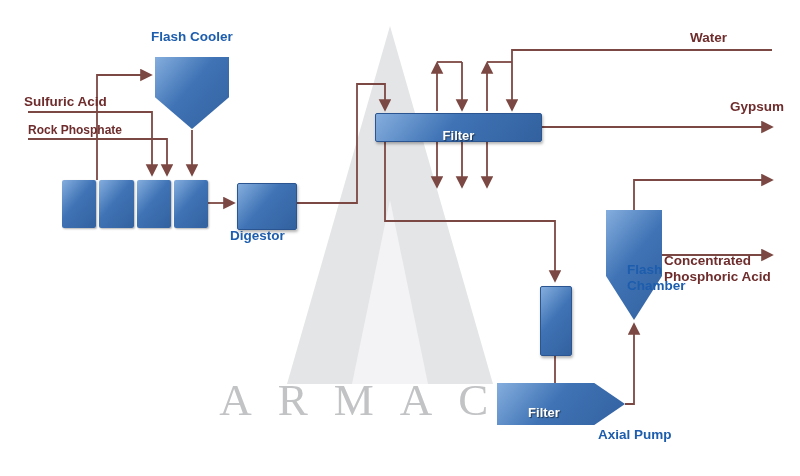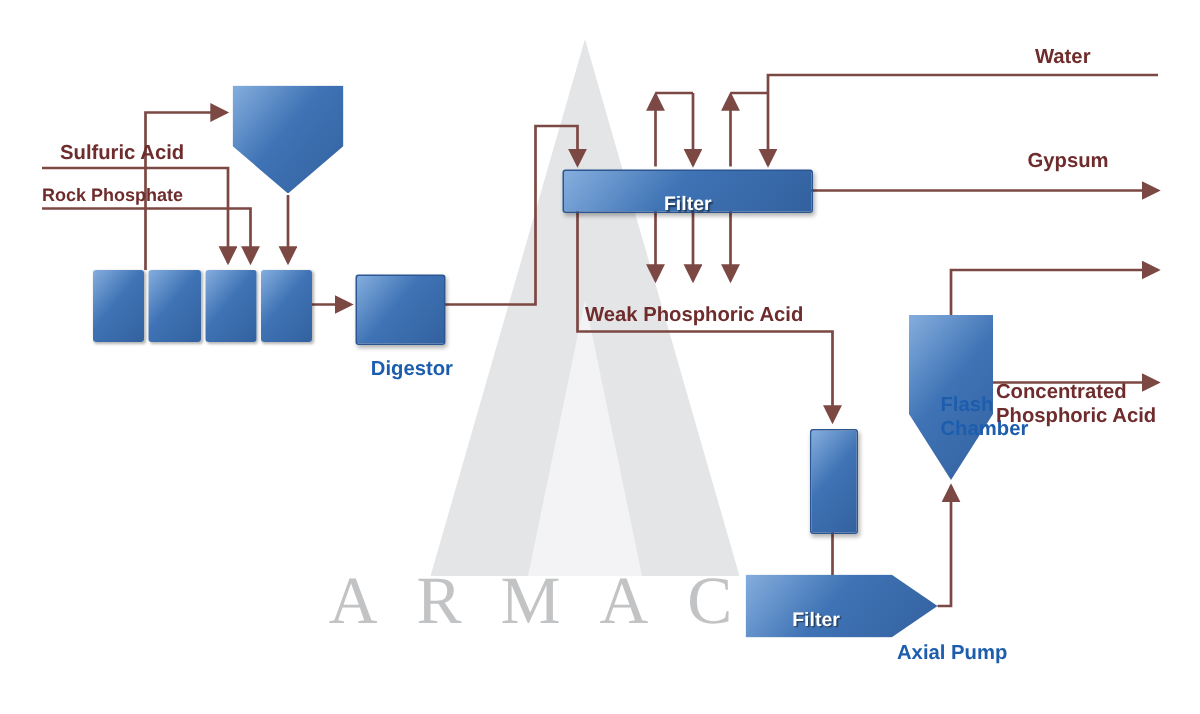--- a/index.html
+++ b/index.html
@@ -112,24 +112,24 @@
   </div>
 
   <div class="shape blue boxed hx"></div>
 
   <div class="shape blue flash-chamber"></div>
 
   <div class="shape blue filter-bottom">
     <span class="shape-text">Filter</span>
   </div>
 
-  <div class="lbl blue-t" style="left:230px; top:238px; width:72px; text-align:right;">Digestor</div>
+  <div class="lbl blue-t" style="left:138px; top:29px; width:108px; text-align:center;">Flash Cooler</div>
+  <div class="lbl blue-t" style="left:230px; top:228px; width:72px; text-align:left;">Digestor</div>
   <div class="lbl blue-t" style="left:627px; top:262px; width:72px;">Flash Chamber</div>
   <div class="lbl blue-t" style="left:598px; top:427px; width:100px;">Axial Pump</div>
 
-  <div class="lbl maroon" style="left:40px; top:94px;">Sulfuric Acid</div>
+  <div class="lbl maroon" style="left:24px; top:94px;">Sulfuric Acid</div>
   <div class="lbl maroon" style="left:28px; top:123px; font-size:12px;">Rock Phosphate</div>
   <div class="lbl maroon" style="left:690px; top:30px; width:85px; ">Water</div>
-  <div class="lbl maroon" style="left:685px; top:99px; width:85px; text-align:left;">Gypsum</div>
-  <div class="lbl maroon" style="left:390px; top:202px;">Weak Phosphoric Acid</div>
+  <div class="lbl maroon" style="left:699px; top:99px; width:85px; text-align:right;">Gypsum</div>
   <div class="lbl maroon" style="left:664px; top:210px; width:126px;margin-top:43px;">Concentrated Phosphoric Acid</div>
 
 </div>
 
 </body></html>

